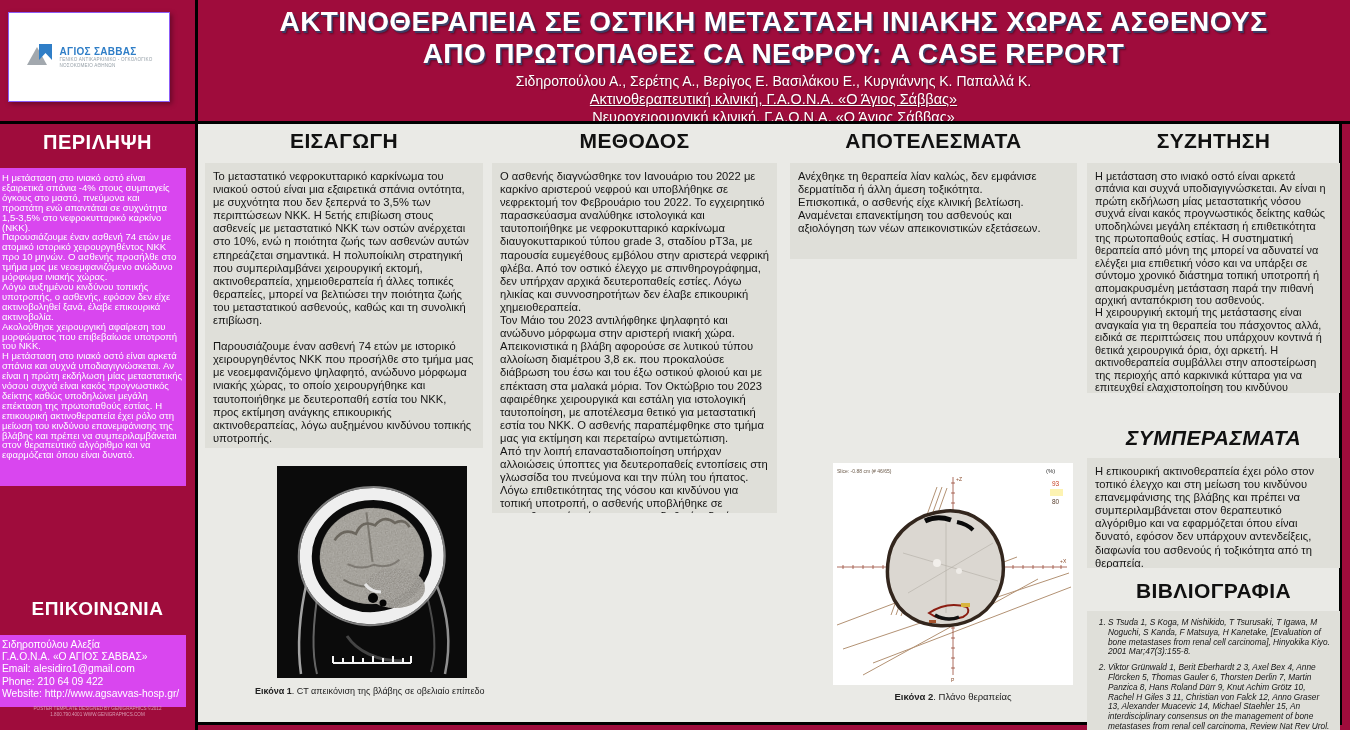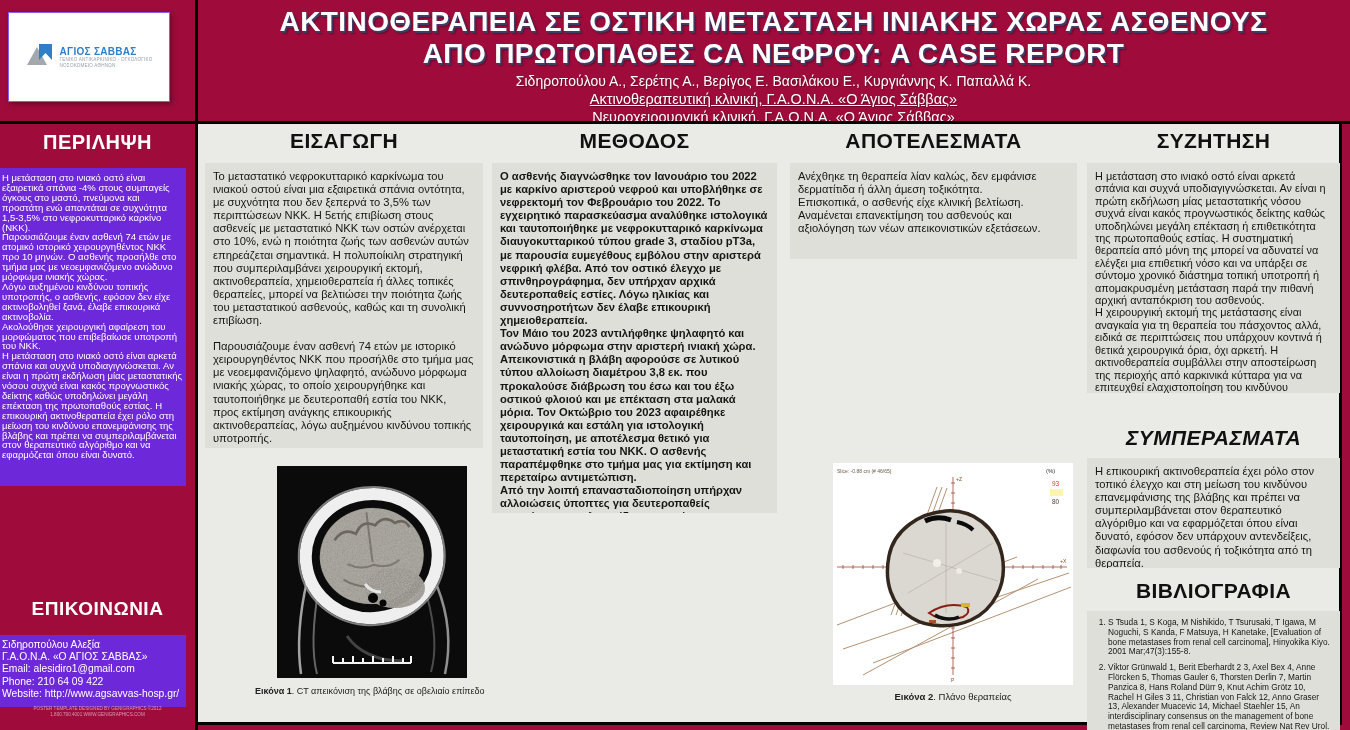--- a/index.html
+++ b/index.html
@@ -21,45 +21,45 @@
   .logo-box{position:absolute;left:8px;top:12px;width:160px;height:88px;background:#fff;
             border:1px solid #8b5cf6;box-shadow:2px 2px 5px rgba(0,0,0,.35);
             display:flex;align-items:center;justify-content:center;gap:4px;}
   .logo-text{display:flex;flex-direction:column;line-height:1.15;}
   .logo-name{font-size:10px;font-weight:bold;color:#2F7EC7;letter-spacing:.3px;}
   .logo-sub{font-size:4.6px;color:#96A0A8;letter-spacing:.2px;}
   
   .sb-heading{position:absolute;left:0;width:195px;text-align:center;color:#fff;font-weight:bold;}
   .sb-heading.abstract{top:131px;font-size:20px;letter-spacing:.5px;}
   .sb-heading.contact{top:598px;font-size:19px;letter-spacing:.5px;}
-  .sb-panel{position:absolute;left:0;background:#6d28d9;color:#fff;overflow:hidden;}
+  .sb-panel{position:absolute;left:0;background:#d946ef;color:#fff;overflow:hidden;}
   .sb-panel.abstract{top:168px;width:181px;height:308px;padding:5px 3px 5px 2px;
                      font-size:9.5px;line-height:9.9px;}
   .sb-panel.abstract p{margin:0;}
   .sb-panel.contact{top:635px;width:181px;height:64px;padding:4px 3px 4px 2px;
                     font-size:10.3px;line-height:12.2px;}
   .sb-footer{position:absolute;left:0;top:706px;width:195px;text-align:center;
              color:#D89BB2;font-size:4.6px;line-height:6px;}
   
   .sec-heading{position:absolute;top:129px;text-align:center;color:#111;font-weight:bold;
                font-size:21px;letter-spacing:.4px;}
   .panel{position:absolute;background:#DFDFD9;color:#151515;overflow:hidden;padding:7px 8px;}
   .panel p{margin:0;}
   .body-txt{font-size:11.2px;line-height:13.1px;}
   .panel.intro{left:205px;top:163px;width:262px;height:271px;}
   .panel.intro p.first{margin-bottom:13px;}
-  .panel.method{left:492px;top:163px;width:269px;height:336px;font-weight:bold;}
+  .panel.method{left:492px;top:163px;width:269px;height:336px;}
   .panel.results{left:790px;top:163px;width:271px;height:82px;}
   .panel.discussion{left:1087px;top:163px;width:237px;height:216px;font-size:10.9px;line-height:12.4px;}
   .heading-conclusions{left:1087px;width:253px;top:426px;font-style:italic;}
   .panel.conclusions{left:1087px;top:458px;width:237px;height:96px;}
   .heading-biblio{left:1087px;width:253px;top:579px;}
   .panel.biblio{left:1087px;top:611px;width:237px;height:110px;font-size:8.3px;line-height:9.8px;}
   .panel.biblio ol{margin:0;padding:0 0 0 13px;}
-  .panel.biblio li{margin-bottom:6px;}
+  .panel.biblio li{margin-bottom:6px;font-style:italic;}
   .heading-intro{left:205px;width:278px;}
   .heading-method{left:492px;width:285px;}
   .heading-results{left:790px;width:287px;}
   .heading-discussion{left:1087px;width:253px;}
   
   .fig1{position:absolute;left:277px;top:466px;width:190px;height:212px;}
   .fig1 svg,.fig2 svg{display:block;width:100%;height:100%;}
   .cap1{position:absolute;left:255px;top:686px;width:240px;font-size:9px;color:#222;}
   .fig2{position:absolute;left:833px;top:463px;width:240px;height:222px;background:#fff;}
   .cap2{position:absolute;left:833px;top:691px;width:240px;text-align:center;font-size:9.5px;color:#222;}

